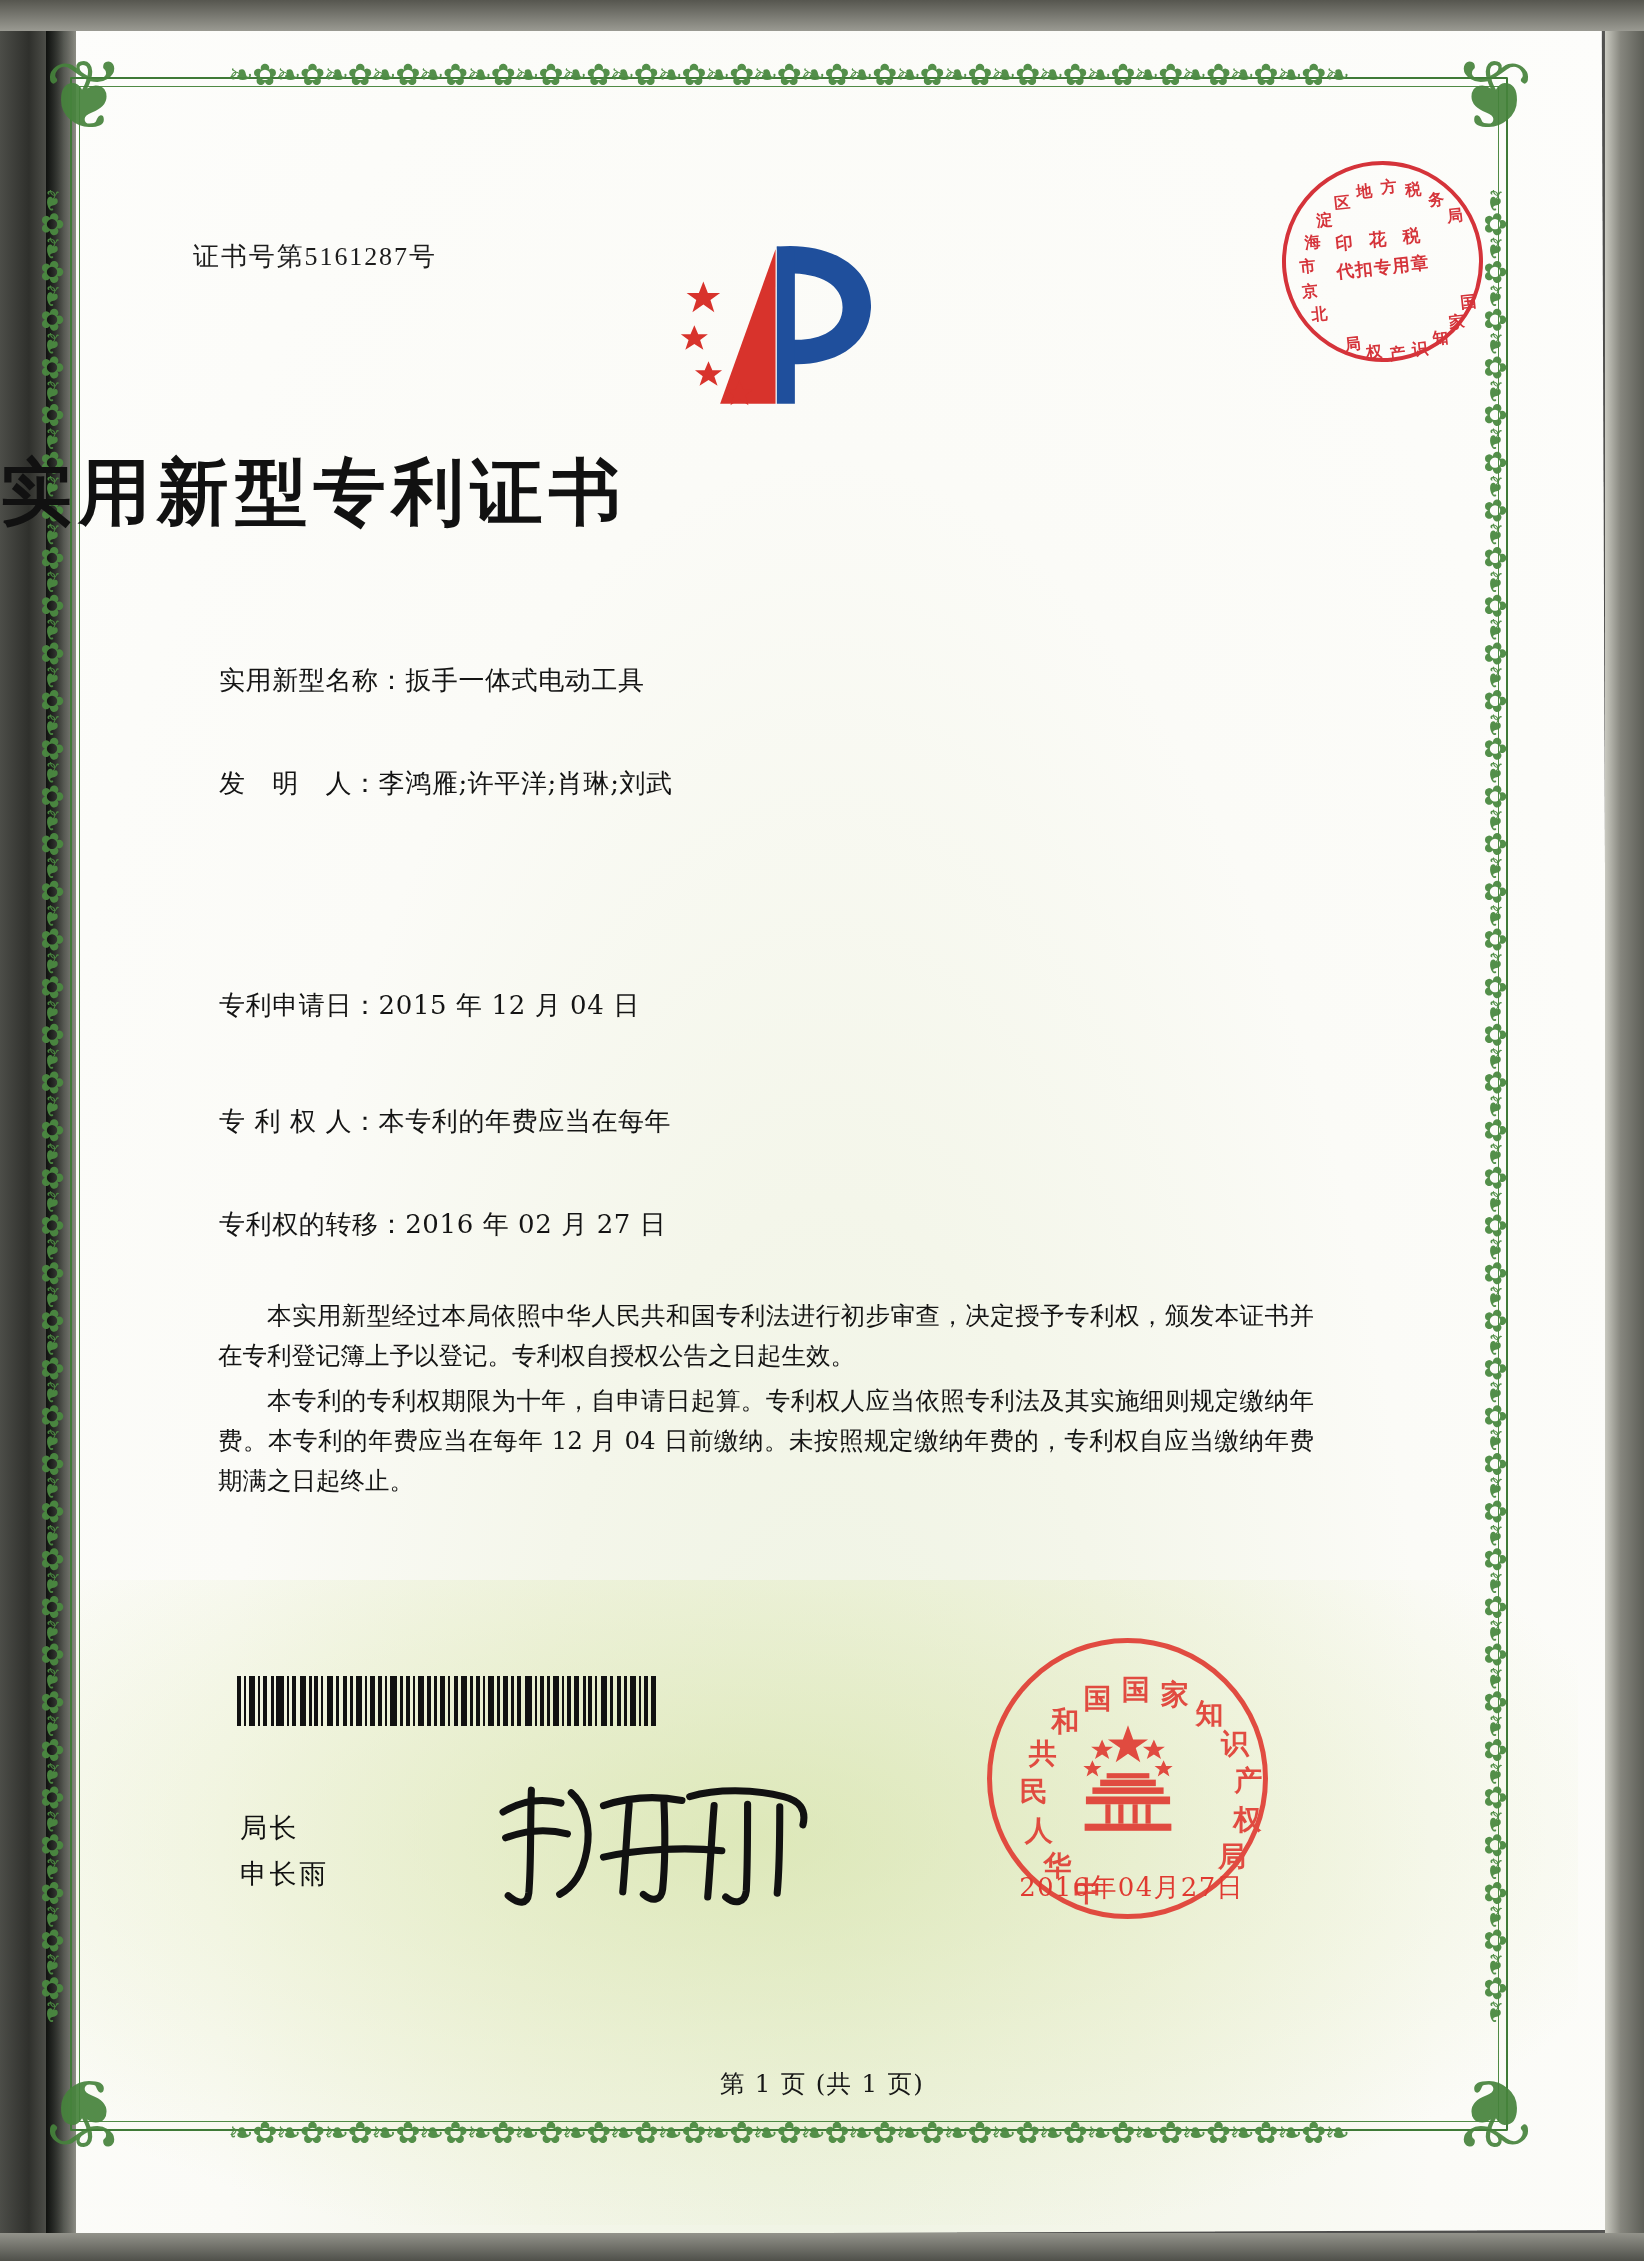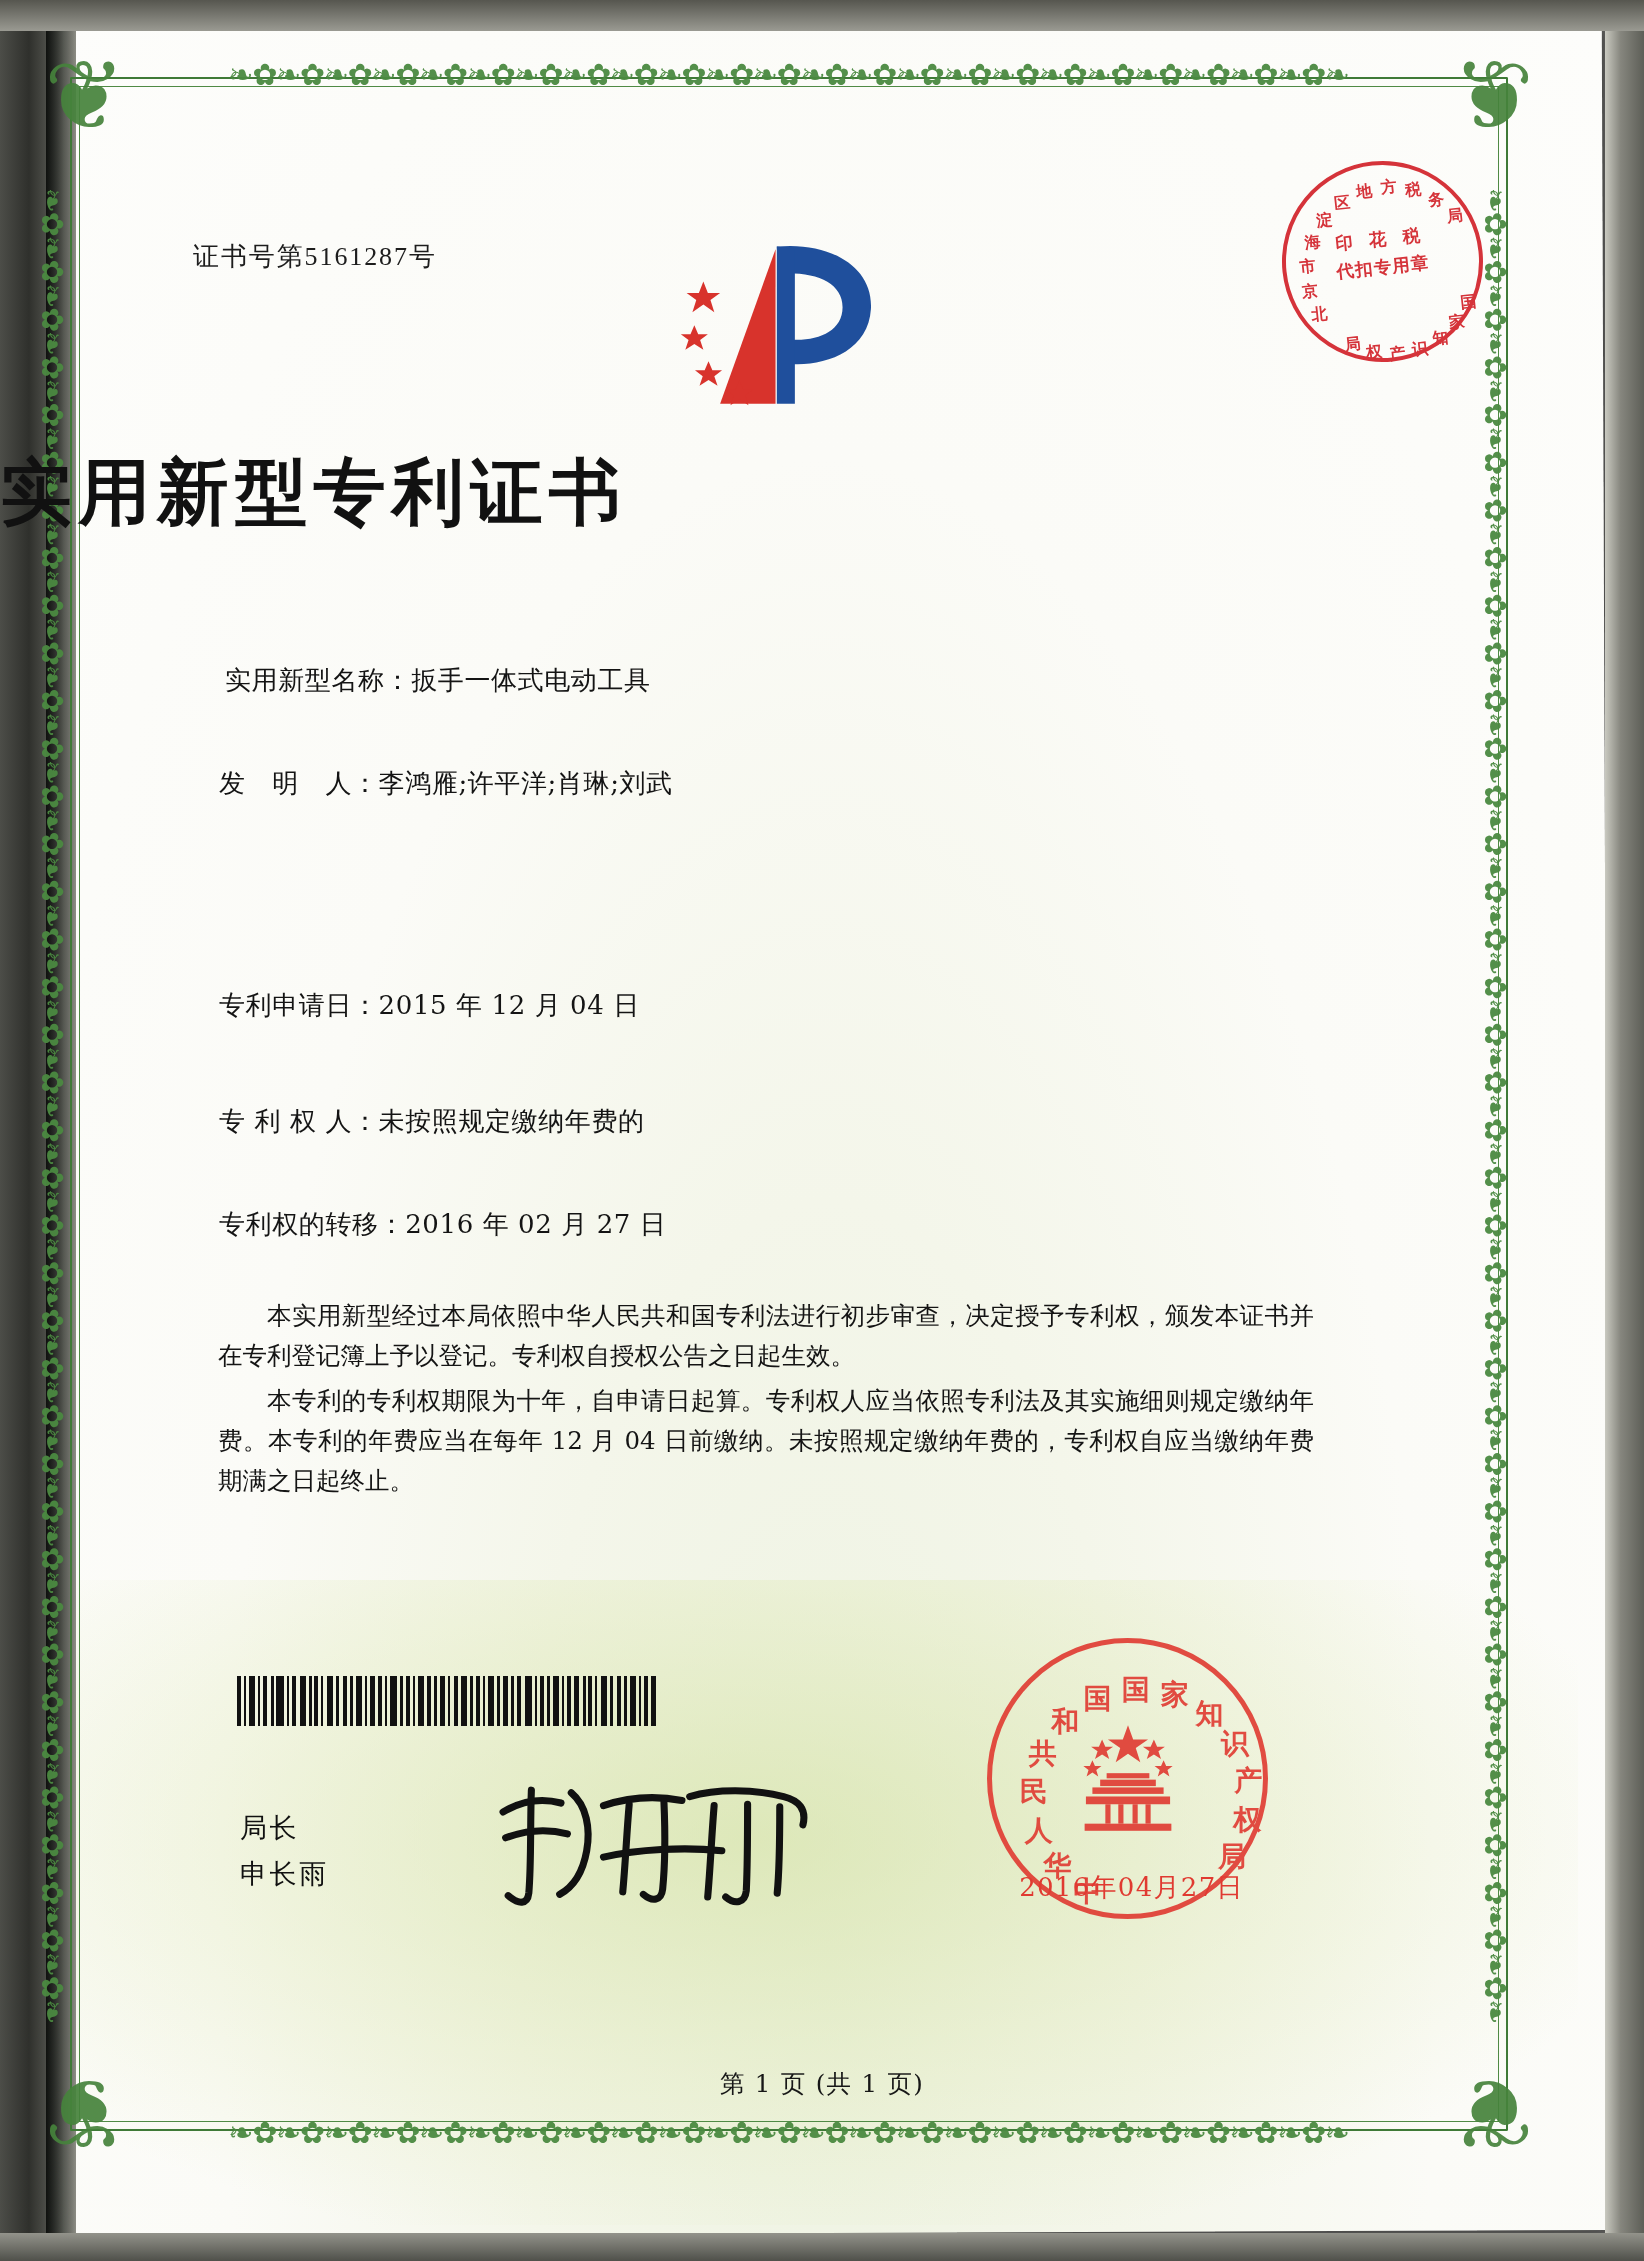--- a/index.html
+++ b/index.html
@@ -197,21 +197,21 @@
     position: absolute;
     left: 219px;
     font-size: 26px;
     color: #141414;
     white-space: nowrap;
     font-family: "DejaVu Serif","Liberation Serif",serif;
   }
   .field .lbl { letter-spacing: 0.6px; }
   .field .val { letter-spacing: 0.6px; }
 
-  #f0 { top: 663px; margin-left: 6px; }
+  #f0 { top: 663px; }
   #f1 { top: 766px; text-align: center; }
   #f2 { top: 883px; }
   #f3 { top: 988px; }
   #f4 { top: 1104px; }
   #f5 { top: 1207px; }
 
   
   .para {
     position: absolute;
     left: 218px;
@@ -403,21 +403,21 @@
   <div class="field" id="f0">
     <span class="lbl">实用新型名称：</span><span class="val">扳手一体式电动工具</span>
   </div>
   <div class="field" id="f1">
     <span class="lbl">发　明　人：</span><span class="val">李鸿雁;许平洋;肖琳;刘武</span>
   </div>
   <div class="field" id="f3">
     <span class="lbl">专利申请日：</span><span class="val">2015 年 12 月 04 日</span>
   </div>
   <div class="field" id="f4">
-    <span class="lbl">专 利 权 人：</span><span class="val">未按照规定缴纳年费的</span>
+    <span class="lbl">专 利 权 人：</span><span class="val">本专利的年费应当在每年</span>
   </div>
   <div class="field" id="f5">
     <span class="lbl">专利权的转移：</span><span class="val">2016 年 02 月 27 日</span>
   </div>
 
   <div class="para" id="p1">本实用新型经过本局依照中华人民共和国专利法进行初步审查，决定授予专利权，颁发本证书并在专利登记簿上予以登记。专利权自授权公告之日起生效。</div>
   <div class="para" id="p2">本专利的专利权期限为十年，自申请日起算。专利权人应当依照专利法及其实施细则规定缴纳年费。本专利的年费应当在每年 12 月 04 日前缴纳。未按照规定缴纳年费的，专利权自应当缴纳年费期满之日起终止。</div>
 
   <div id="barcode">
       <i style="left: 0px; width: 3.9px;"></i>

